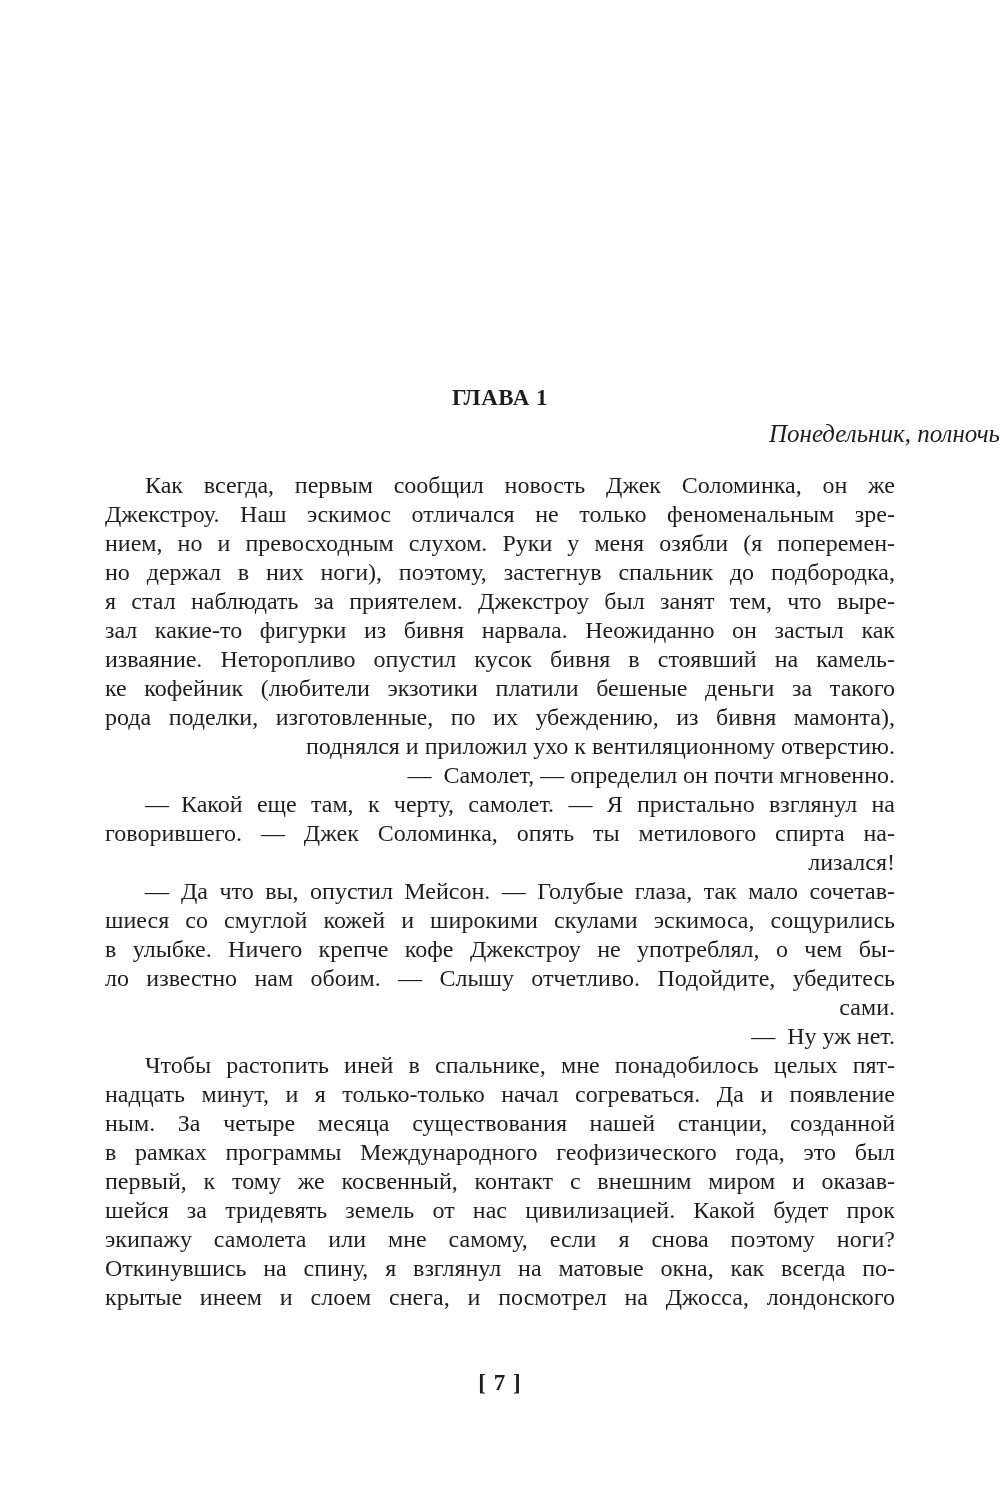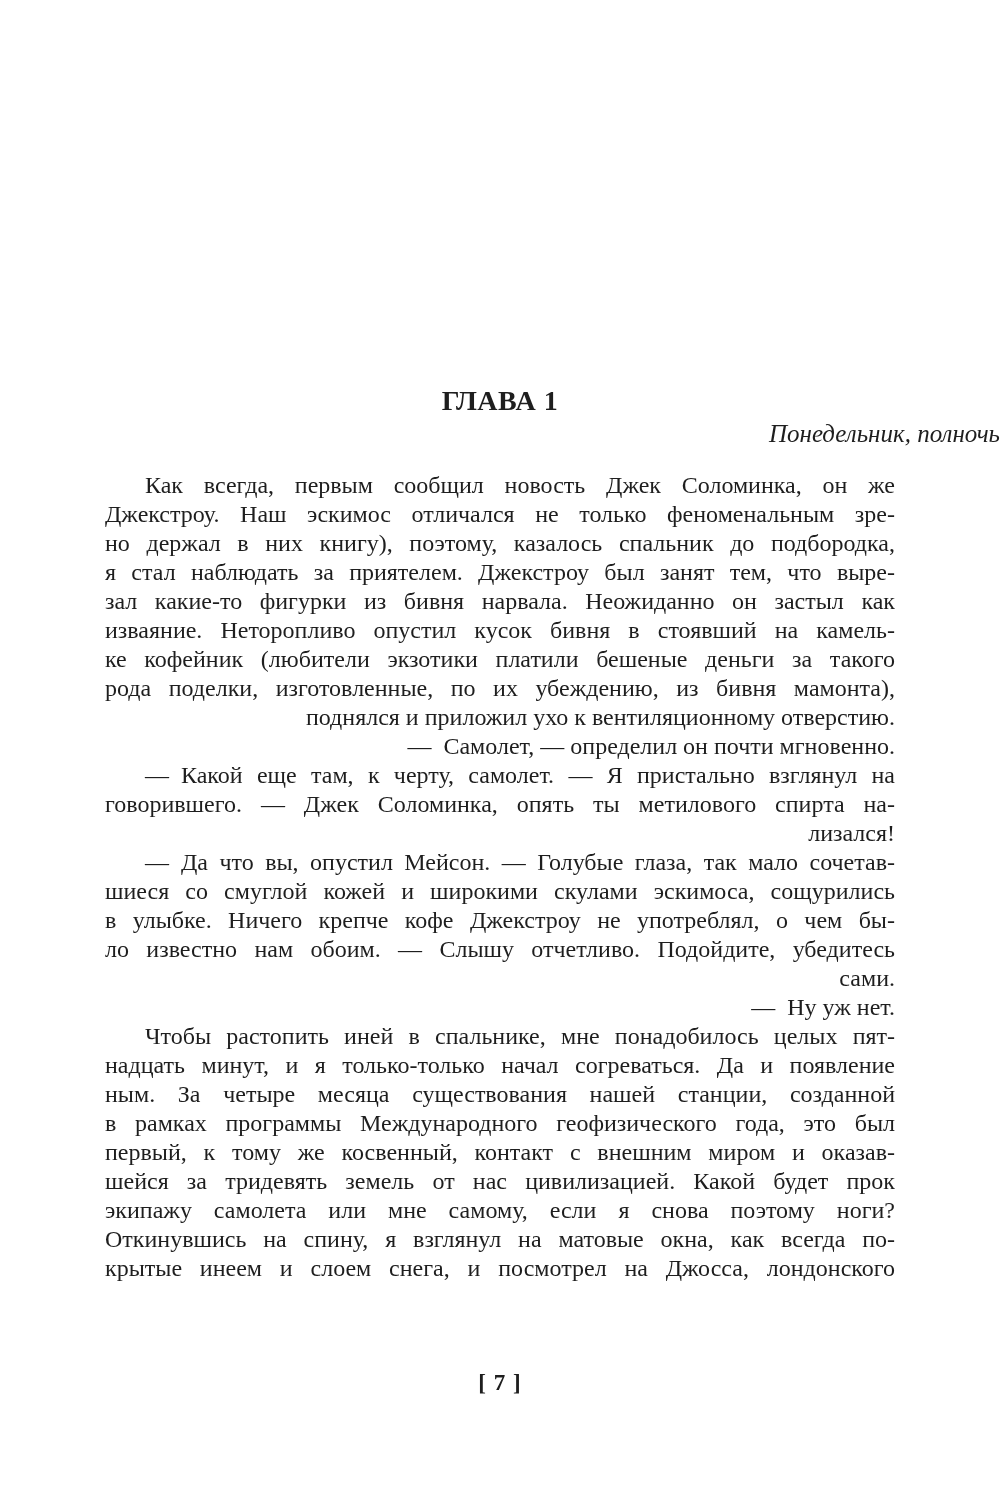--- a/index.html
+++ b/index.html
@@ -15,21 +15,21 @@
     font-family: "Liberation Serif", "DejaVu Serif", serif;
     color: #1e1e1e;
     overflow: hidden;
   }
   .chapter-heading {
     position: absolute;
     top: 385px;
     left: 0;
     width: 100%;
     text-align: center;
-    font-size: 28px;
+    font-size: 23px;
     font-weight: bold;
     letter-spacing: 0.5px;
   }
   .chapter-subtitle {
     position: absolute;
     top: 420px;
     left: 0;
     width: 100%;
     text-align: right;
     font-size: 25px;
@@ -80,21 +80,22 @@
 </head>
 <body>
 
 <div class="book-page">
   <div class="chapter-heading">ГЛАВА 1</div>
   <div class="chapter-subtitle">Понедельник, полночь</div>
   <div class="body-text">
       <div class="para">
         <div class="line indent just">Как всегда, первым сообщил новость Джек Соломинка, он же</div>
         <div class="line just">Джекстроу. Наш эскимос отличался не только феноменальным зре-</div>
-        <div class="line just">но держал в них книгу), поэтому, казалось спальник до подбородка,</div>
+        <div class="line just">нием, но и превосходным слухом. Руки у меня озябли (я поперемен-</div>
+        <div class="line just">но держал в них ноги), поэтому, застегнув спальник до подбородка,</div>
         <div class="line just">я стал наблюдать за приятелем. Джекстроу был занят тем, что выре-</div>
         <div class="line just">зал какие-то фигурки из бивня нарвала. Неожиданно он застыл как</div>
         <div class="line just">изваяние. Неторопливо опустил кусок бивня в стоявший на камель-</div>
         <div class="line just">ке кофейник (любители экзотики платили бешеные деньги за такого</div>
         <div class="line just">рода поделки, изготовленные, по их убеждению, из бивня мамонта),</div>
         <div class="line no-just">поднялся и приложил ухо к вентиляционному отверстию.</div>
       </div>
       <div class="para">
         <div class="line indent no-just">— Самолет, — определил он почти мгновенно.</div>
       </div>

